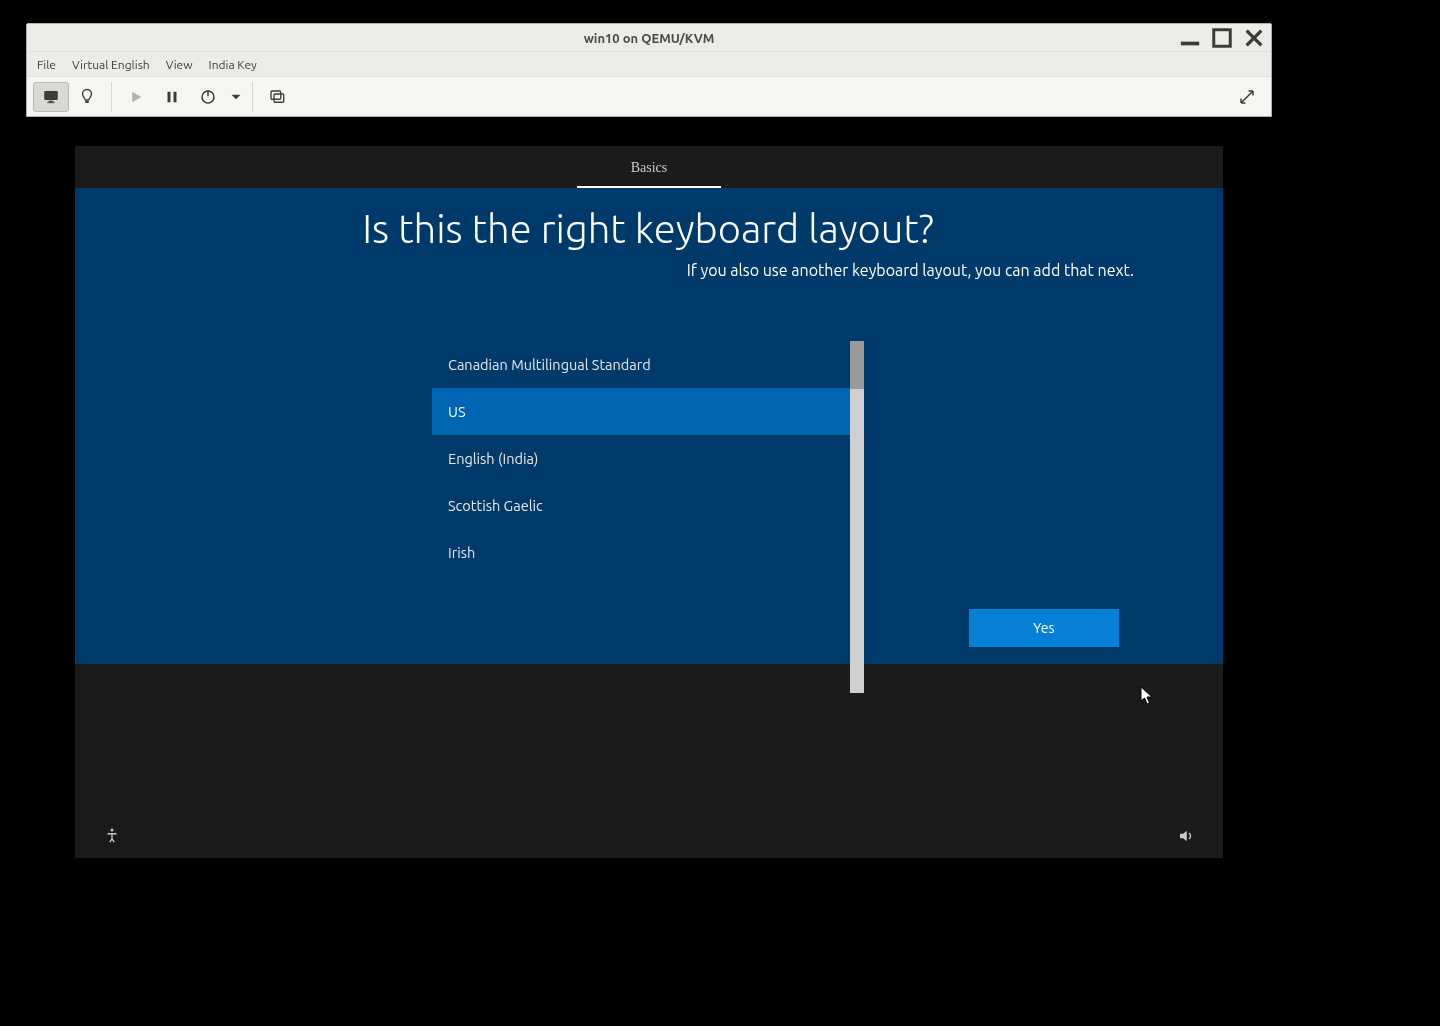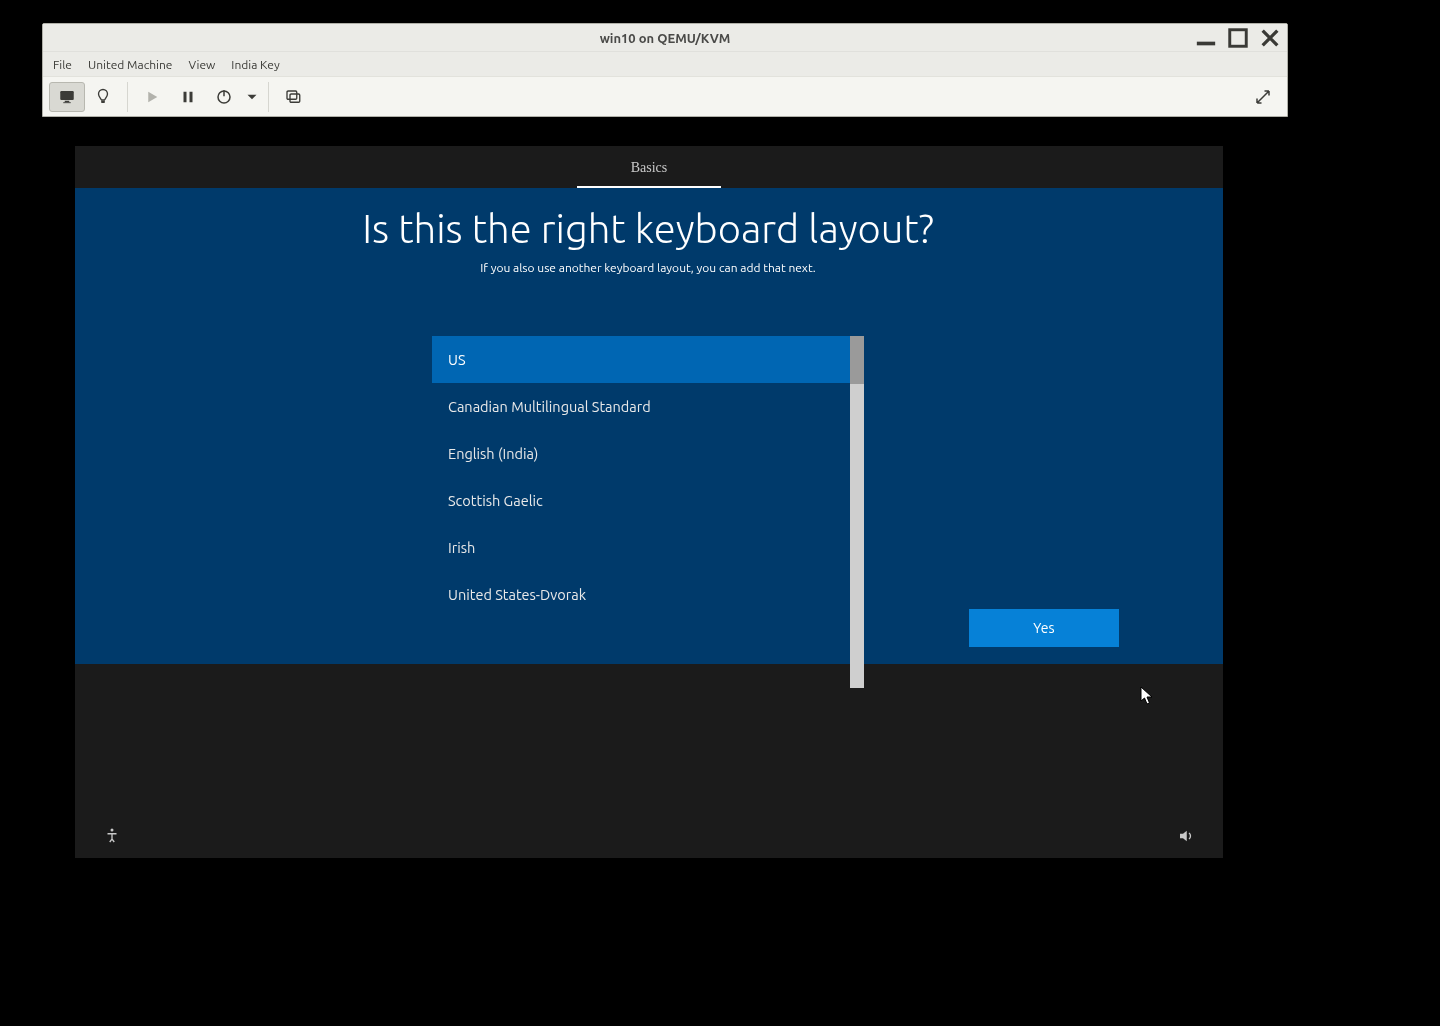--- a/index.html
+++ b/index.html
@@ -7,21 +7,21 @@
       font-family: "Segoe UI", Ubuntu, Cantarell, sans-serif;
       background: #000;
       width: 1440px;
       height: 1026px;
       overflow: hidden;
       position: relative;
     }
     
     .vm-window {
       position: absolute;
-      left: 42px; top: 23px;
+      left: 26px; top: 23px;
       width: 1246px; height: 94px;
       background: #ebebe7;
       border: 1px solid #b0b0a8;
       border-radius: 2px 2px 0 0;
       display: flex; flex-direction: column;
     }
     .titlebar {
       height: 28px;
       background: #ebebe7;
       display: flex; align-items: center;
@@ -103,22 +103,22 @@
       left: 87px; right: 89px; top: 0; bottom: 0;
       background: #003a6b;
     }
     .heading {
       color:#fff; font-weight:300;
       font-size: 40px;
       text-align:center;
       margin-top: 18px;
     }
     .subtext {
-      color:#fff; font-size:12px;
-      text-align:center; margin-top:10px;
+      color:#fff; font-size:16px;
+      text-align:right; margin-top:10px;
     }
     .listbox {
       width: 432px;
       height: 352px;
       margin: 62px auto 0;
       position:relative;
       overflow:hidden;
     }
     .list {
       position:absolute; left:0; top:0; right:14px; bottom:0;
@@ -176,21 +176,21 @@
       </div>
       <div class="tb-btn">
         <svg viewBox="0 0 12 12">
             <path d="M2 2 L10 10 M10 2 L2 10" stroke="currentColor" stroke-width="1.8"></path>
           </svg>
       </div>
     </div>
   </div>
   <div class="menubar">
     <span>File</span>
-    <span>United Machine</span>
+    <span>Virtual English</span>
     <span>View</span>
     <span>India Key</span>
   </div>
   <div class="toolbar">
     <div class="tbtn active">
       <svg viewBox="0 0 24 24">
           <rect x="3" y="4" width="18" height="12" rx="1.5" fill="currentColor"></rect>
           <rect x="9" y="17" width="6" height="2" fill="currentColor"></rect>
           <rect x="7" y="19" width="10" height="1.2" fill="currentColor"></rect>
         </svg>
@@ -244,26 +244,25 @@
 <div class="guest">
   <div class="tabstrip">
     <div class="tab">Basics</div>
   </div>
   <div class="oobe">
     <div class="oobe-inner">
       <div class="heading">Is this the right keyboard layout?</div>
       <div class="subtext">If you also use another keyboard layout, you can add that next.</div>
       <div class="listbox">
         <div class="list" id="layout-list">
+            <div class="row">Canadian Multilingual Standard</div>
             <div class="row selected">US</div>
-            <div class="row">Canadian Multilingual Standard</div>
             <div class="row">English (India)</div>
             <div class="row">Scottish Gaelic</div>
             <div class="row">Irish</div>
-            <div class="row">United States-Dvorak</div>
           </div>
         <div class="scroll">
           <div class="thumb"></div>
         </div>
       </div>
       <div class="yes-btn">Yes</div>
     </div>
   </div>
   <div class="oobe-bottombar">
     <div>

